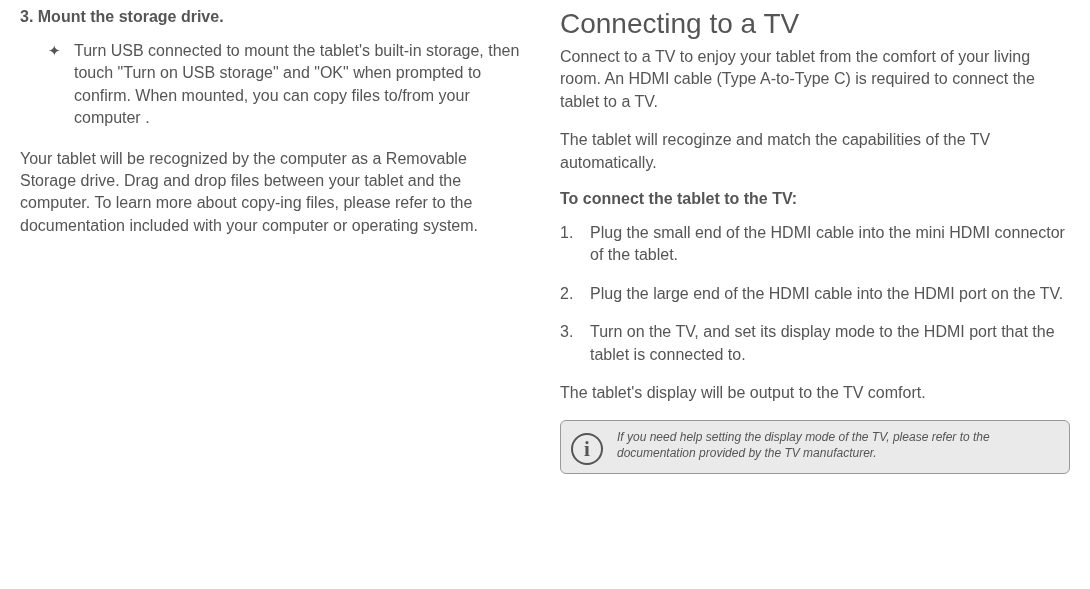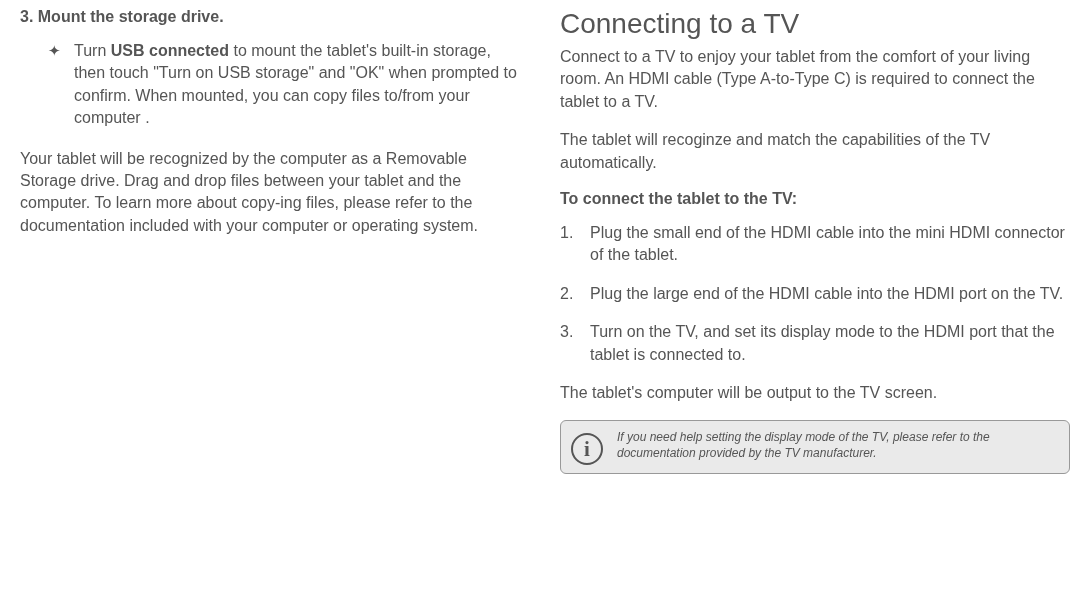--- a/index.html
+++ b/index.html
@@ -45,21 +45,21 @@
       font-size: 15px;
       color: #555;
     }
     .paragraph {
       font-size: 16px;
       line-height: 1.4;
       color: #555;
       margin-bottom: 16px;
     }
     .bold {
-      font-weight: bold;
+      font-weight: normal;
     }
     .heading-large {
       font-size: 28px;
       font-weight: normal;
       color: #555;
       margin-bottom: 6px;
       font-family: Arial, Helvetica, sans-serif;
     }
     .numbered-row {
       display: flex;
@@ -137,19 +137,19 @@
   </div>
   <div class="numbered-row">
     <span class="num">2.</span>
     <span>Plug the large end of the HDMI cable into the HDMI port on the TV.</span>
   </div>
   <div class="numbered-row">
     <span class="num">3.</span>
     <span>Turn on the TV, and set its display mode to the HDMI port that the tablet is connected to.</span>
   </div>
 
-  <div class="paragraph">The tablet's computer will be output to the TV screen.</div>
+  <div class="paragraph">The tablet's display will be output to the TV comfort.</div>
 
   <div class="info-box">
     <div class="info-icon">i</div>
     <div class="info-text">If you need help setting the display mode of the TV, please refer to the documentation provided by the TV manufacturer.</div>
   </div>
 </div>
 
 </body></html>

